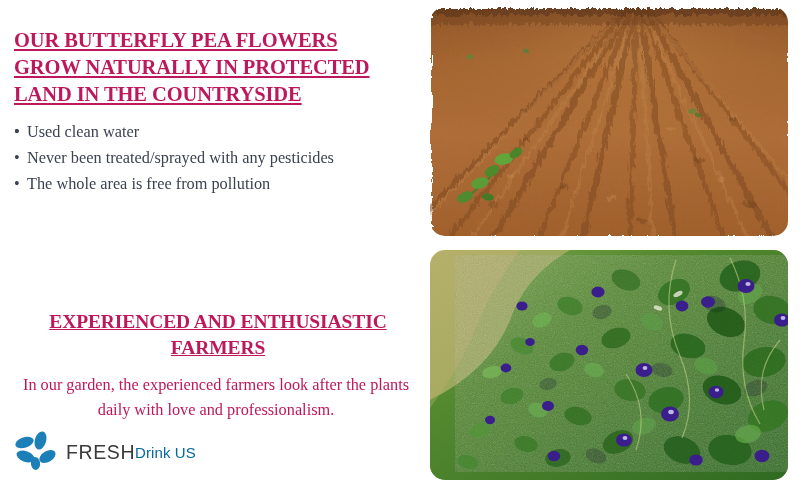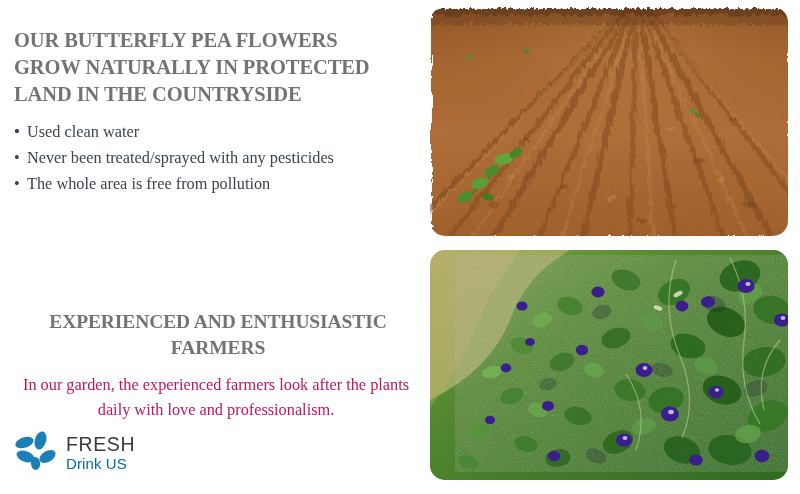--- a/index.html
+++ b/index.html
@@ -36,22 +36,23 @@
   .block-one { position: absolute; left: 14px; top: 27px; width: 408px; }
   .block-two { position: absolute; left: 14px; top: 309px; width: 408px; text-align: center; }
 
   h2.section-heading {
     margin: 0;
     font-family: "Liberation Serif", "DejaVu Serif", serif;
     font-weight: bold;
     font-size: 20.5px;
     line-height: 27px;
     letter-spacing: -0.1px;
-    color: #737373;
+    color: #be185d;
     text-transform: uppercase;
+    text-decoration: underline;
   }
   h2.section-heading.second {
     font-size: 19.5px;
     line-height: 26px;
   }
 
   ul.feature-list {
     list-style: none;
     margin: 13px 0 0 0;
     padding: 0;
@@ -85,21 +86,21 @@
     position: absolute;
     left: 14px;
     top: 431px;
     display: flex;
     align-items: center;
     gap: 6px;
   }
   .logo-mark { width: 46px; height: 44px; display: block; flex: 0 0 auto; }
   .logo-wordmark {
     display: flex;
-    flex-direction: column;
+    flex-direction: row;
     justify-content: center;
     line-height: 1;
   }
   .logo-primary {
     font-family: "Liberation Sans", "DejaVu Sans", sans-serif;
     font-size: 19.5px;
     font-weight: 400;
     letter-spacing: 0.6px;
     color: #3b3b3b;
   }

